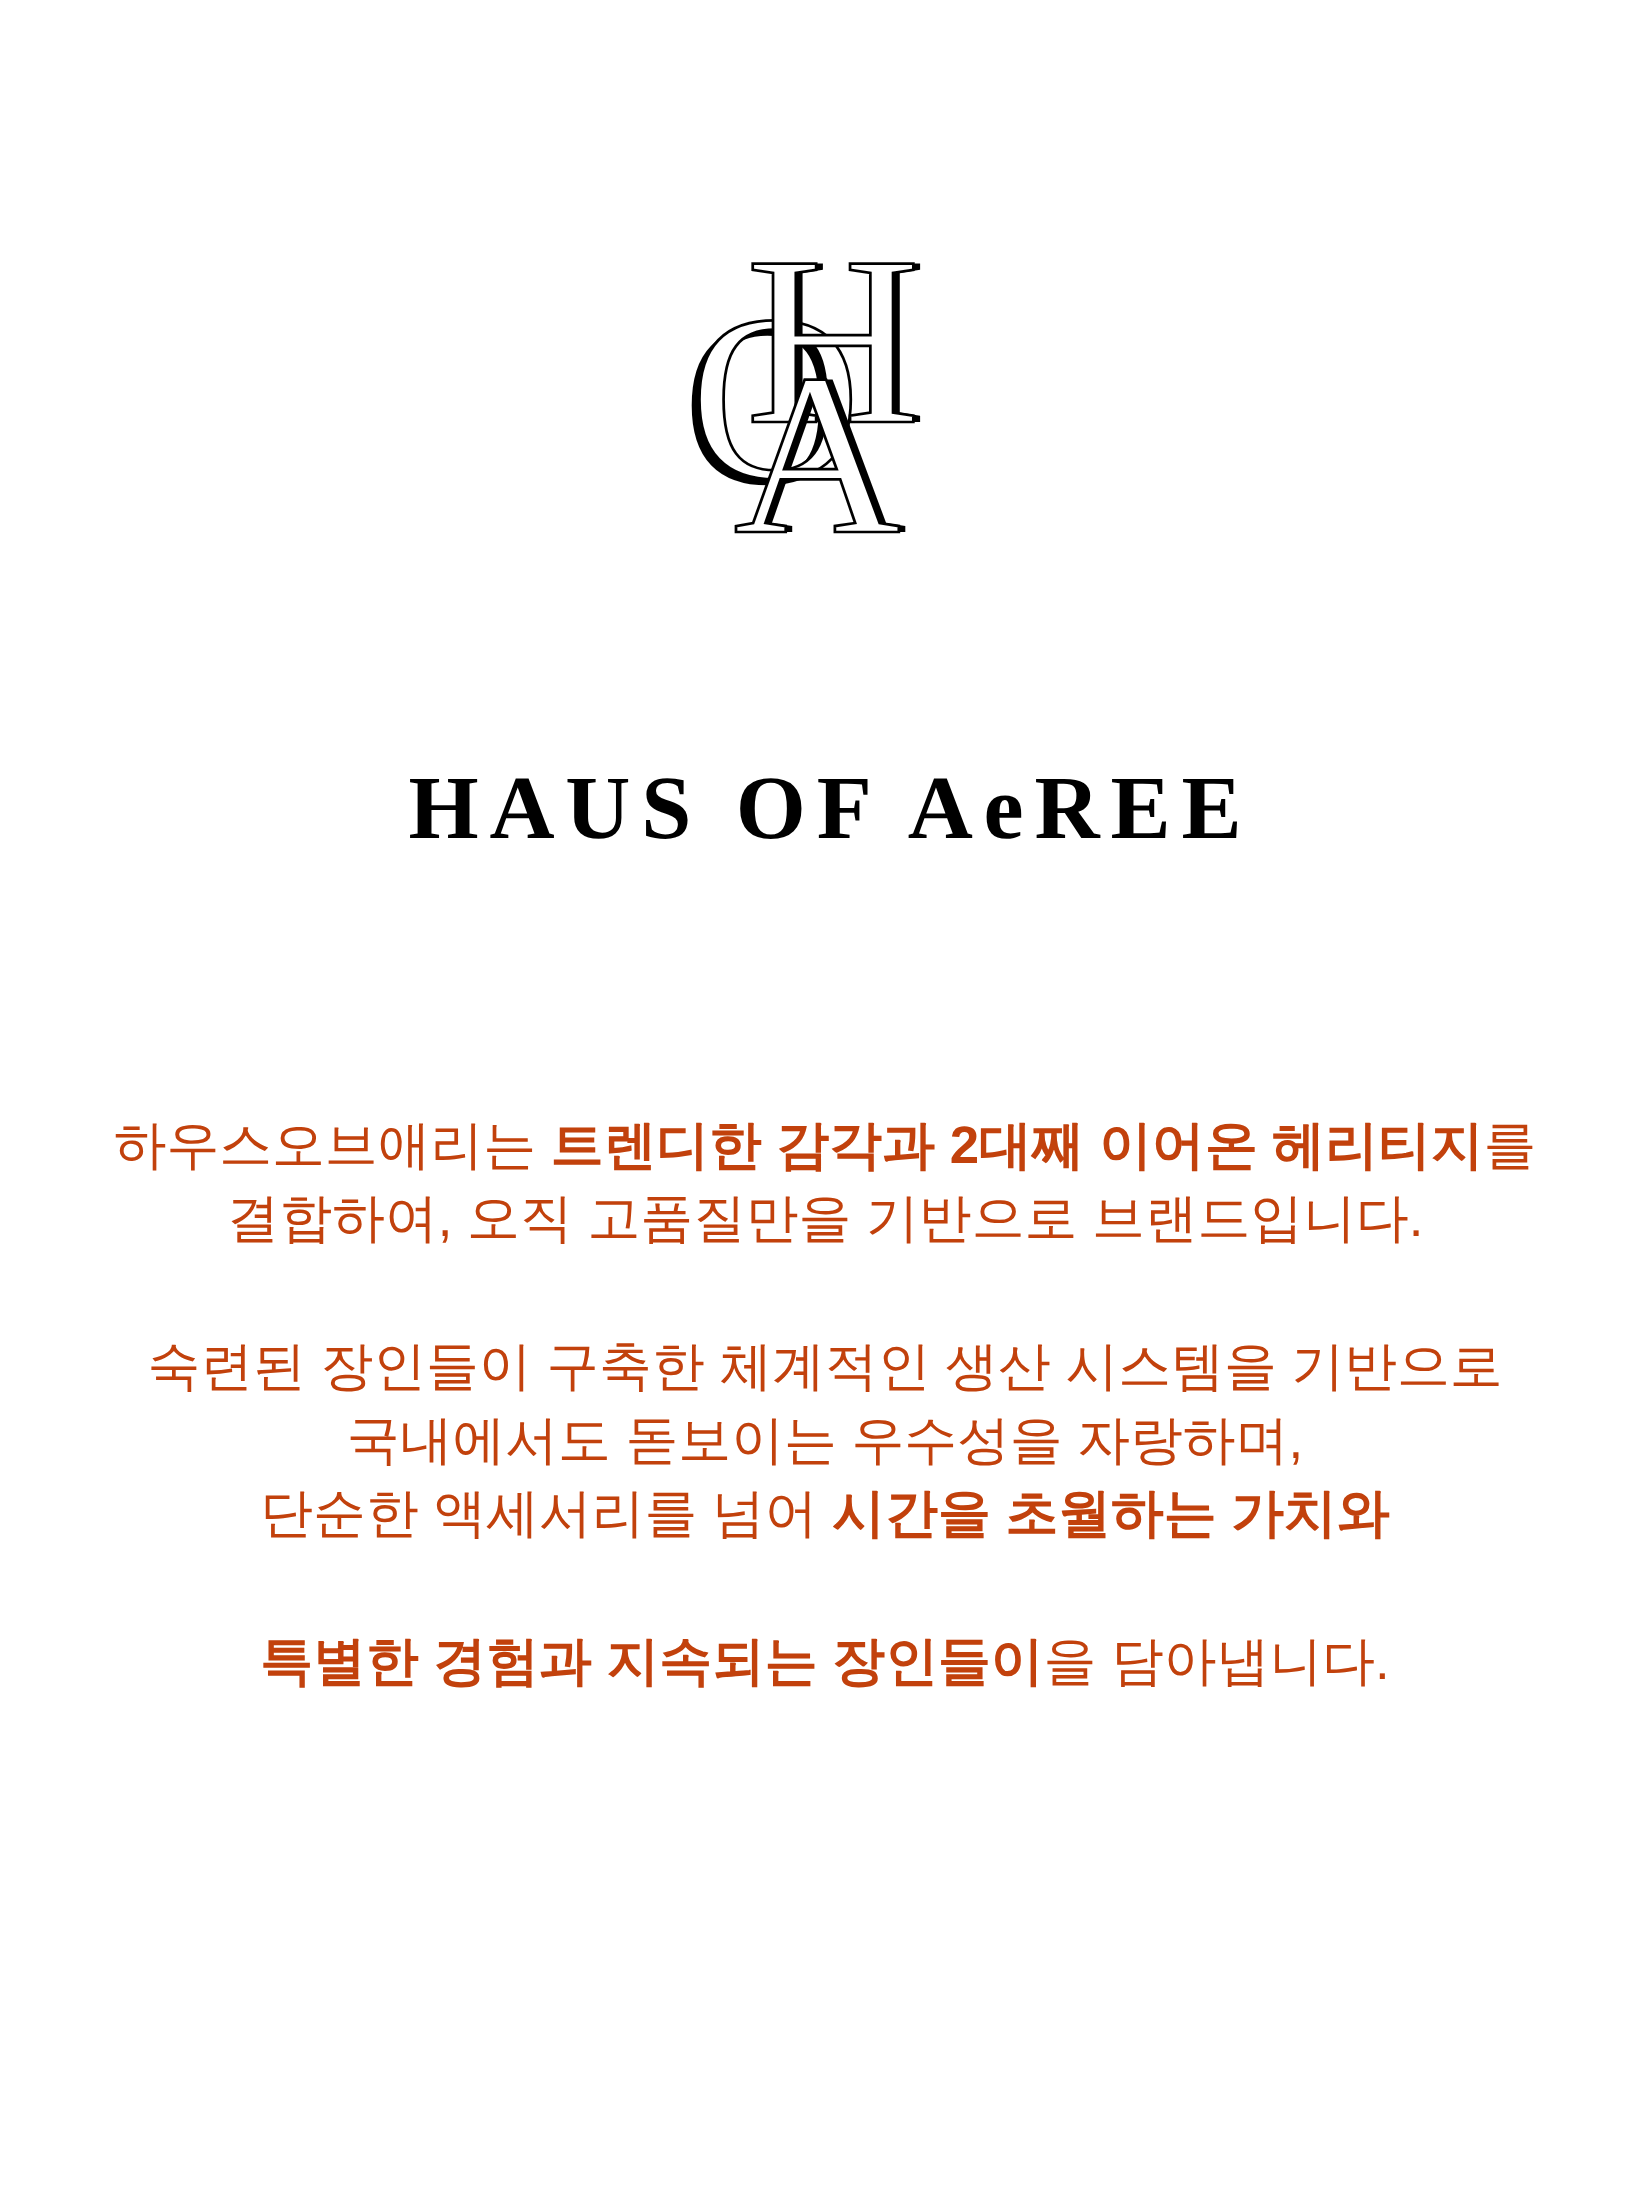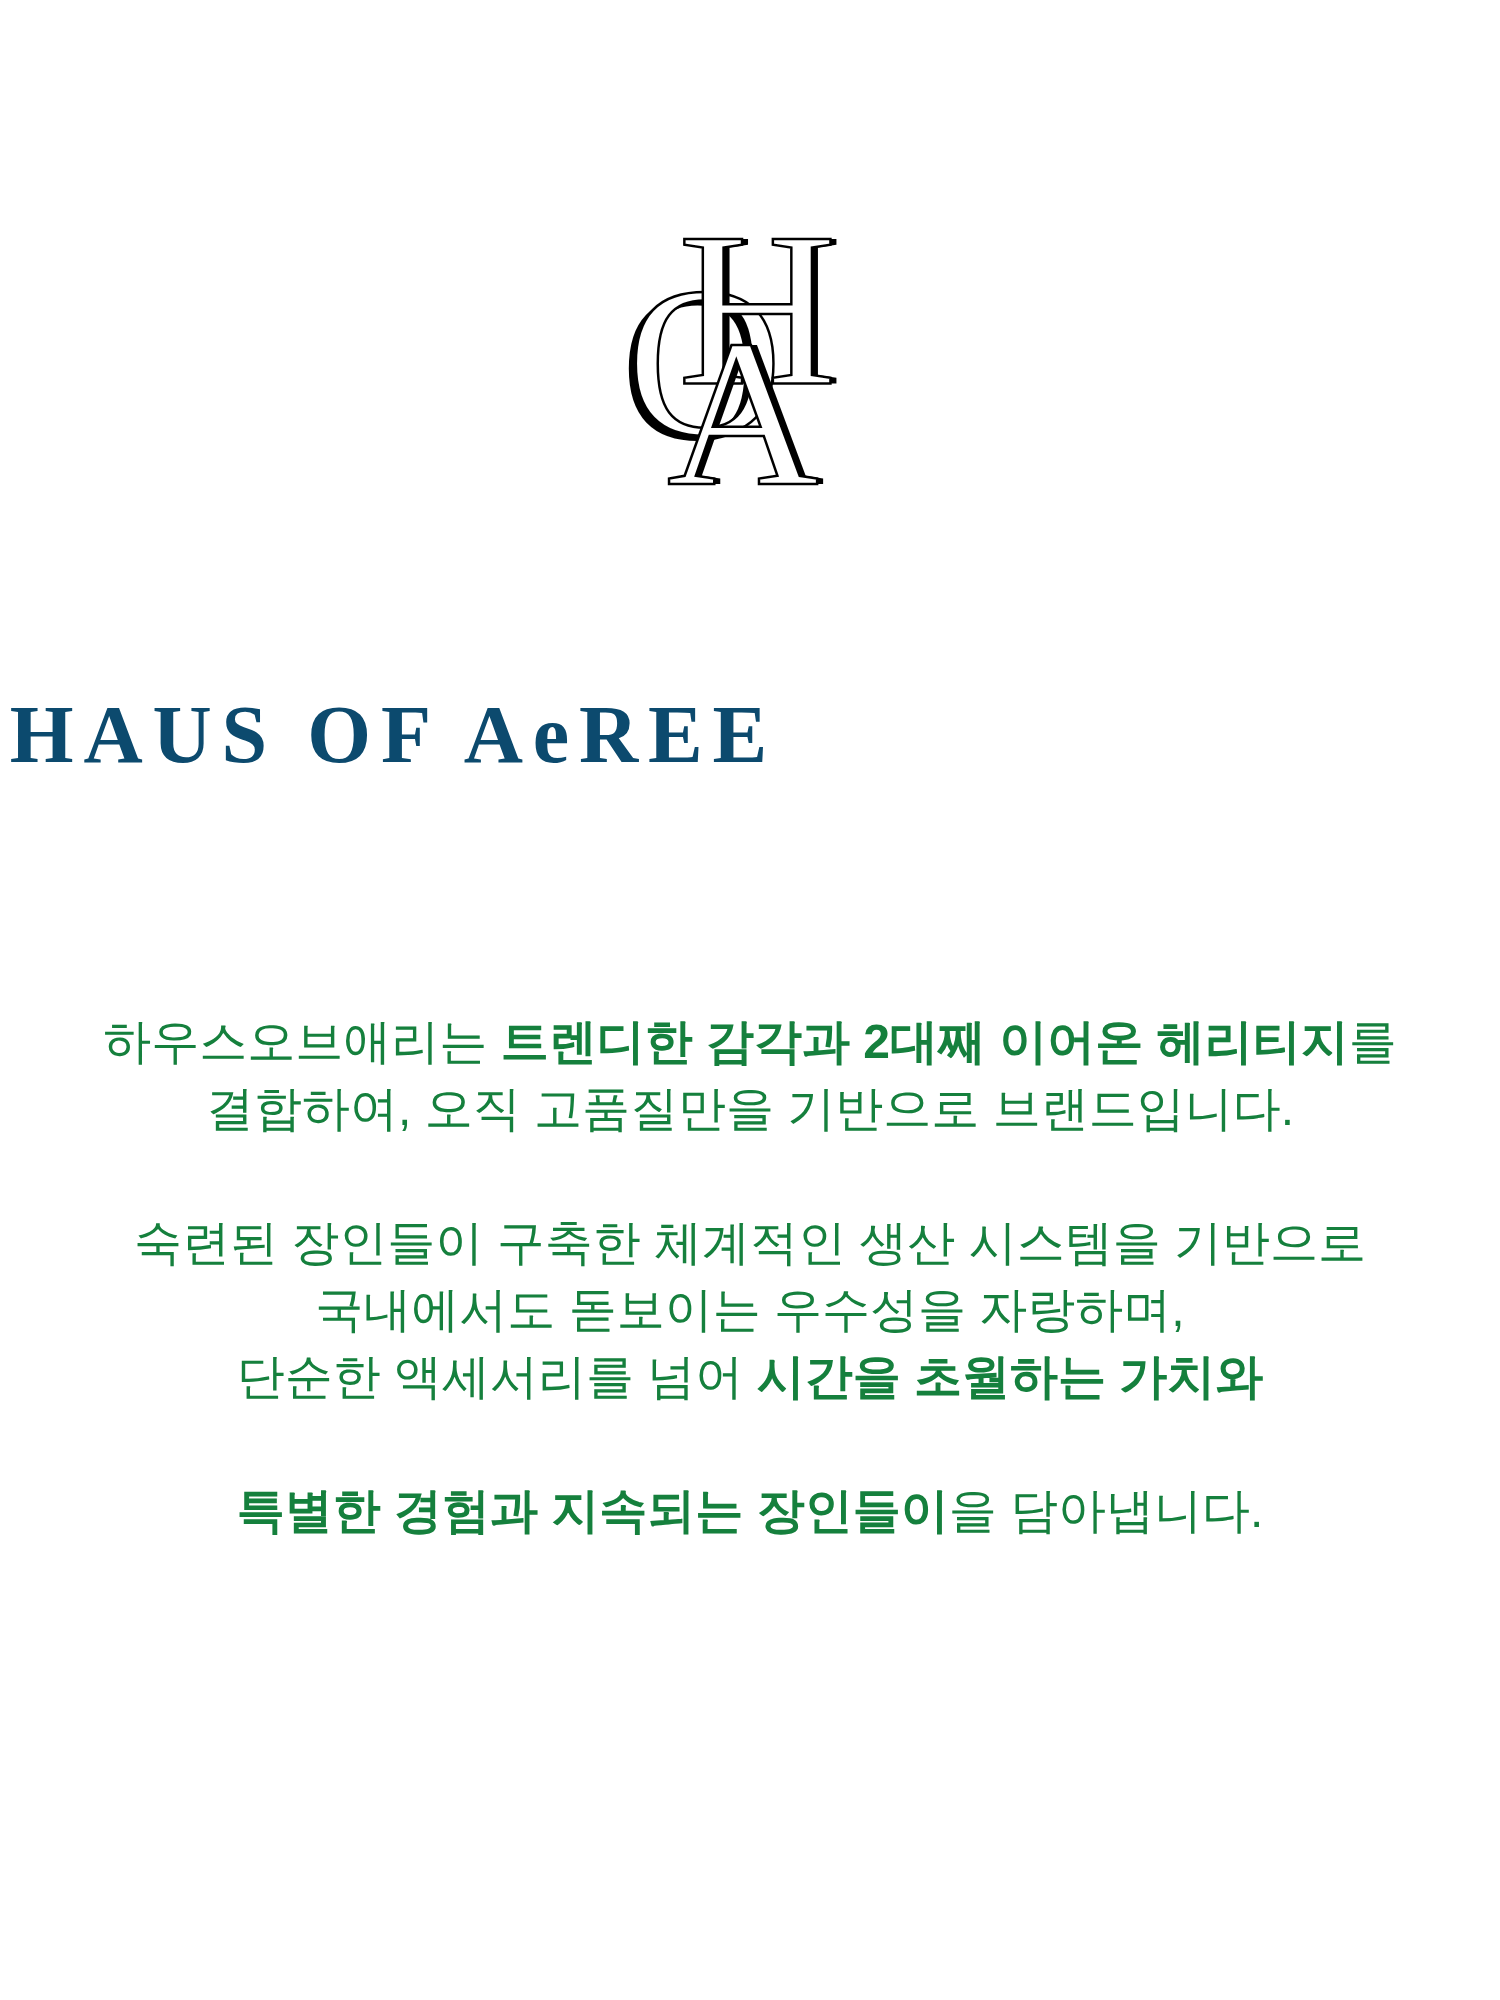--- a/index.html
+++ b/index.html
@@ -35,38 +35,38 @@
     stroke: none;
   }
   .mono-front {
     fill: #ffffff;
     stroke: #000000;
     stroke-width: 2.5;
   }
   
   .wordmark {
     margin-top: 150px;
-    text-align: left;
+    text-align: center;
     font-family: "Liberation Serif", "DejaVu Serif", serif;
     font-size: 82px;
     font-weight: 700;
     line-height: 82px;
     letter-spacing: 0.12em;
     text-indent: 0.12em;
-    color: #0c4a6e;
+    color: #000000;
     white-space: nowrap;
   }
   
   .about {
     margin-top: 232px;
     text-align: center;
     font-size: 48px;
     line-height: 67px;
     font-weight: 400;
-    color: #15803d;
+    color: #c2410c;
   }
   .para { margin: 0; }
   .para + .para { margin-top: 67px; text-align: center; }
   .line { height: 67px; white-space: nowrap; }
   .b { font-weight: 700; }
 </style>
 </head>
 <body>
 
 <div class="page">

